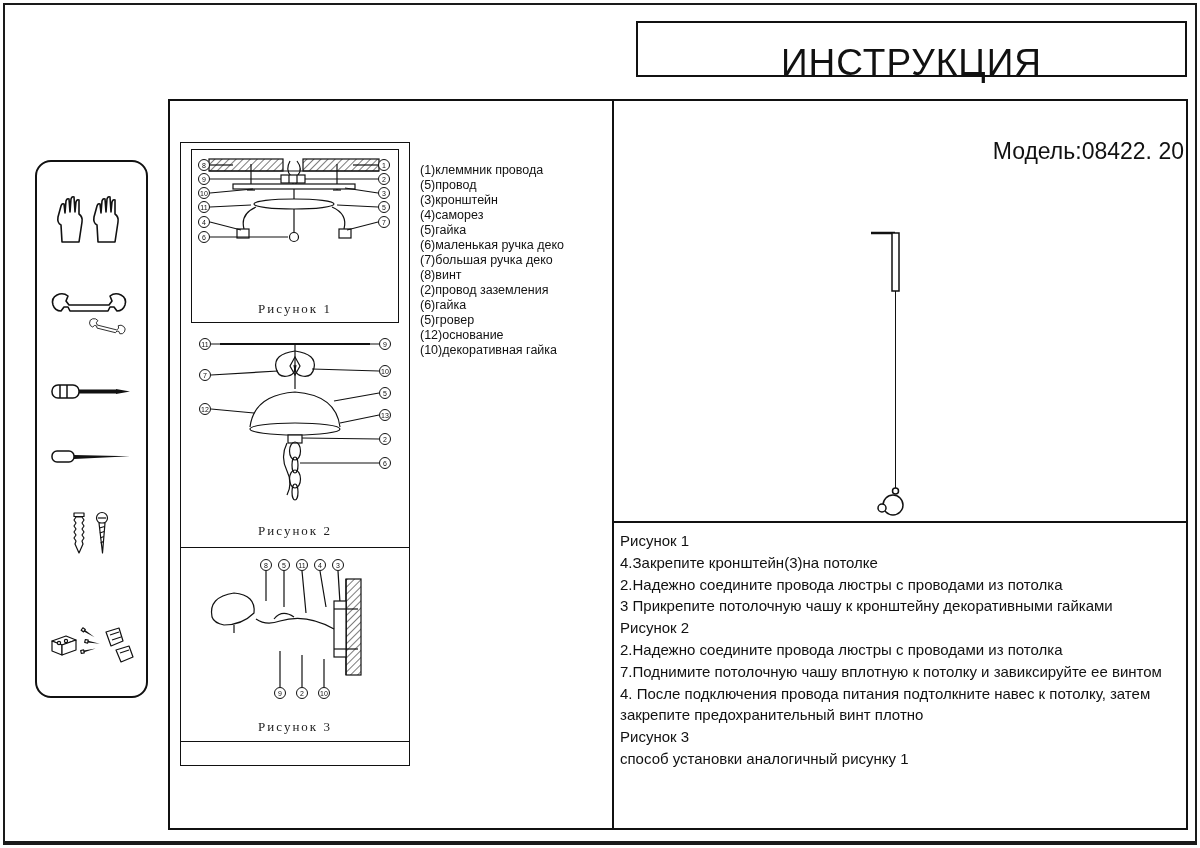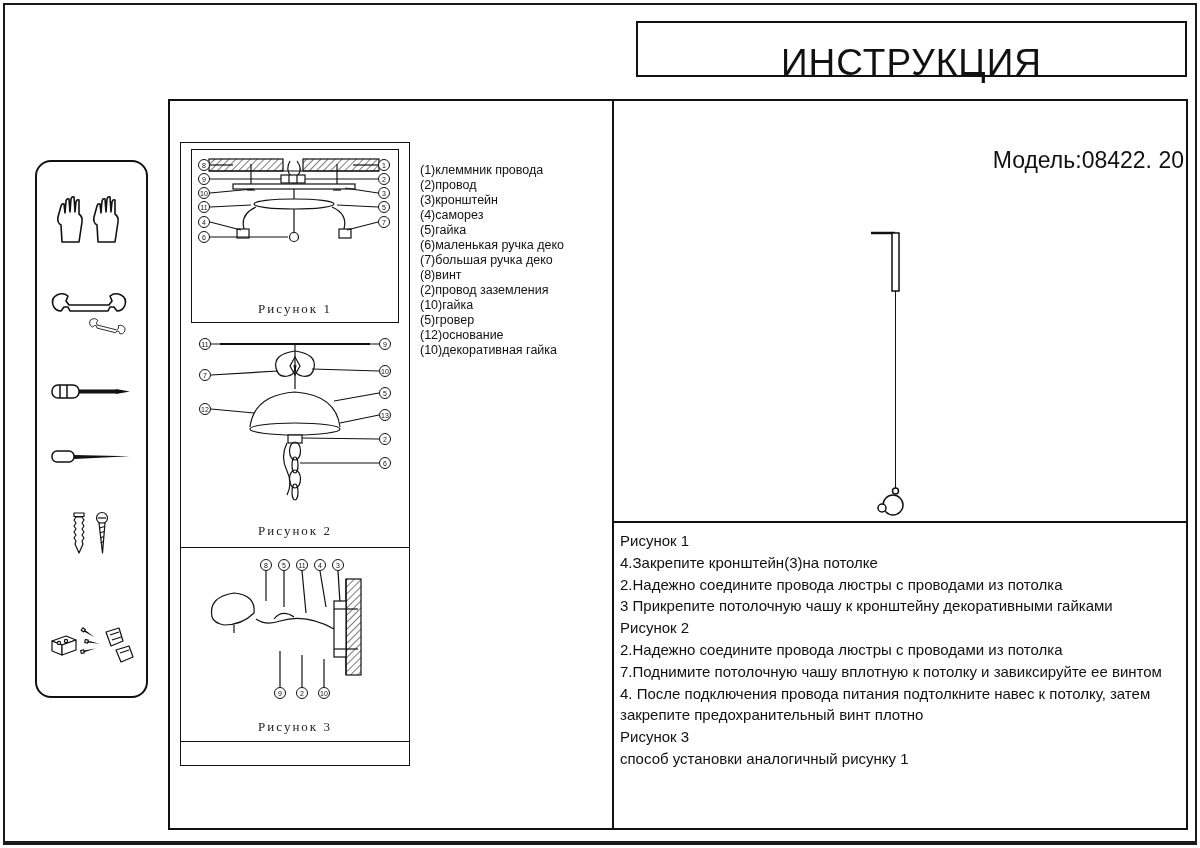--- a/index.html
+++ b/index.html
@@ -32,21 +32,21 @@
   .fig1-caption{position:absolute;left:0;bottom:5px;width:100%;}
   .fig2-sec{position:absolute;left:0;top:188px;width:100%;height:216px;border-bottom:1px solid #111;text-align:center;}
   .fig3-sec{position:absolute;left:0;top:412px;width:100%;height:186px;border-bottom:1px solid #111;text-align:center;}
   .fig3-sec .fig-caption{margin-top:10px;}
   .fig-caption{font-family:"Liberation Serif",serif;font-size:13px;letter-spacing:2px;text-align:center;color:#222;}
 
   
   .parts-list{position:absolute;left:250px;top:62px;width:146px;font-size:12.5px;line-height:15px;color:#111;}
 
   
-  .model-label{position:absolute;right:2px;top:46px;width:560px;text-align:right;font-size:23px;color:#111;}
+  .model-label{position:absolute;right:2px;top:37px;width:560px;text-align:right;font-size:23px;color:#111;}
   .pendant{position:absolute;left:695px;top:122px;}
   .instructions{position:absolute;left:450px;top:429px;width:578px;font-size:15px;line-height:21.8px;color:#111;}
   .instr-line{margin:0;}
 </style>
 </head>
 <body>
 
 <div class="page-border"></div>
 
 <div class="title-box">
@@ -305,29 +305,29 @@
           <circle cx="130" cy="138" r="5.5" fill="#fff" stroke="#111"></circle>
             <text x="130" y="140.5">10</text>
         </g>
       </svg>
       <div class="fig-caption">Рисунок 3</div>
     </div>
   </div>
 
   <div class="parts-list">
     <div>(1)клеммник провода</div>
-    <div>(2)провод</div>
+    <div>(5)провод</div>
     <div>(3)кронштейн</div>
     <div>(4)саморез</div>
     <div>(5)гайка</div>
     <div>(6)маленькая ручка деко</div>
     <div>(7)большая ручка деко</div>
     <div>(8)винт</div>
     <div>(2)провод заземления</div>
-    <div>(10)гайка</div>
+    <div>(6)гайка</div>
     <div>(5)гровер</div>
     <div>(12)основание</div>
     <div>(10)декоративная гайка</div>
   </div>
 
   <div class="model-label">Модель:08422. 20</div>
 
   <div class="pendant">
     <svg width="50" height="300" viewBox="0 0 50 300">
       <g stroke="#111" fill="none" stroke-width="1.5">

